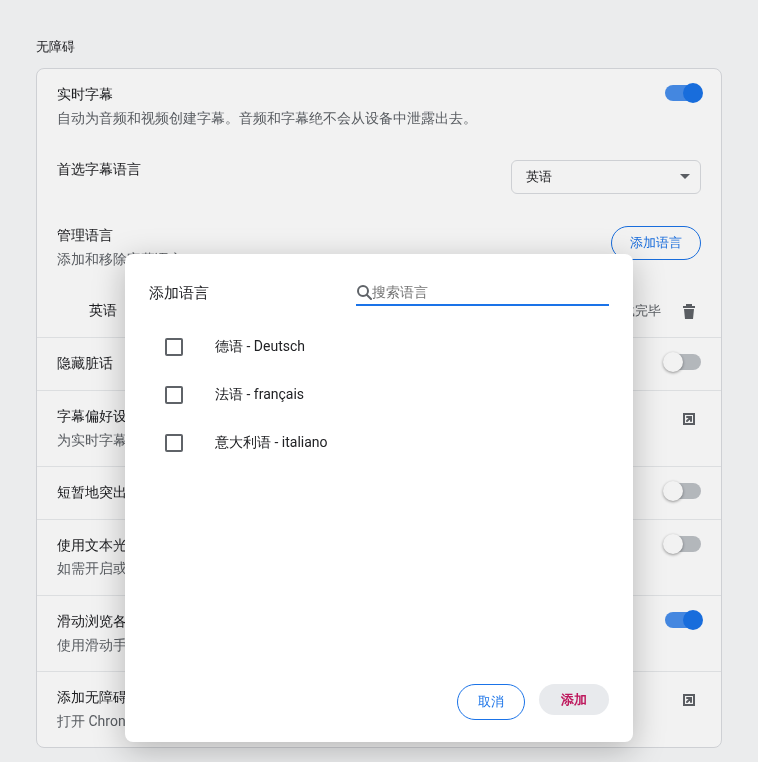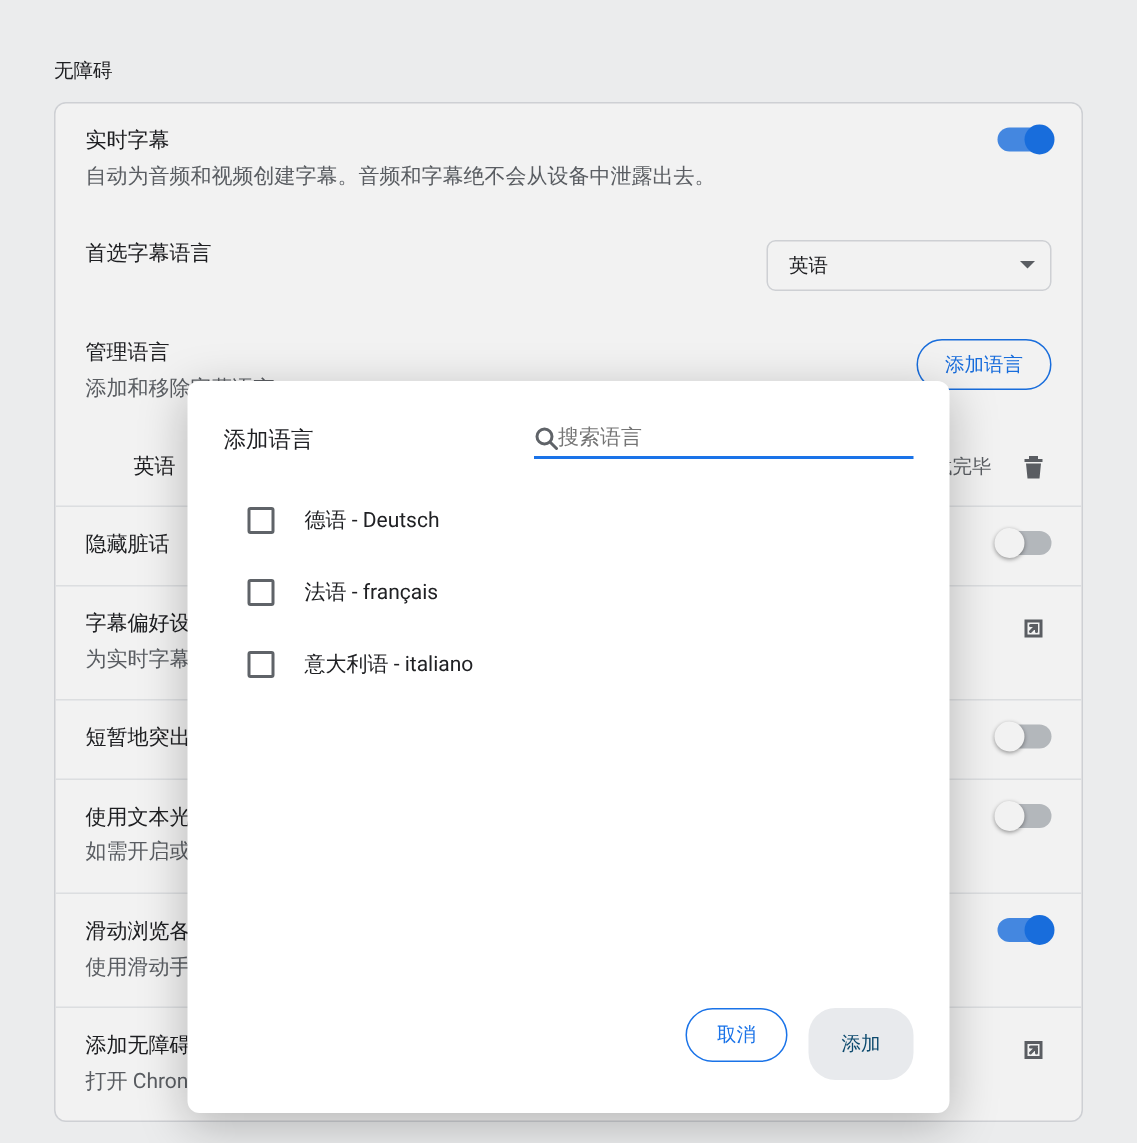--- a/index.html
+++ b/index.html
@@ -24,26 +24,26 @@
   .external-icon svg, .trash-icon svg, .search-icon svg, .caret-icon svg { display:block; }
   
   .overlay { position:absolute; inset:0; background:rgba(0,0,0,0.05);}
   .dialog { position:absolute; left:125px; top:254px; width:508px; height:488px; background:#fff; border-radius:8px; box-shadow:0 8px 32px rgba(0,0,0,0.25); display:flex; flex-direction:column;}
   .dialog-header { display:flex; align-items:center; padding: 26px 24px 8px 24px; gap: 8px;}
   .dialog-header .title { font-size:15px; color:#202124; flex:0 0 auto; margin-right: auto;}
   .search-wrap { display:flex; align-items:center; flex:0 0 55%; border-bottom:2px solid #1a73e8; padding: 2px 0;}
   .search-wrap input { border:none; outline:none; font-size:14px; flex:1; padding:2px 0; color:#202124; caret-color:#1a73e8;}
   .search-wrap input::placeholder { color:#757575; }
   .dialog-list { flex:1; padding: 24px 24px 0 40px; display:flex; flex-direction:column; gap: 30px;}
-  .option { display:flex; align-items:center; gap: 20px; cursor:pointer;text-align:right;}
+  .option { display:flex; align-items:center; gap: 32px; cursor:pointer;text-align:right;}
   .checkbox { width:18px; height:18px; border:2px solid #5f6368; border-radius:2px; flex:0 0 auto;}
   .option .lbl { font-size:14px; color:#202124;}
   .dialog-footer { display:flex; justify-content:flex-end; gap:14px; padding: 0 24px 22px 24px;}
   .btn-cancel { height:36px; padding:0 20px; border:1px solid #1a73e8; color:#1a73e8; background:#fff; border-radius:18px; font-size:13px; cursor:pointer;text-align:right;}
-  .btn-add { height:48px; padding:0 22px; border:none; background:#e8eaed; color:#0c4a6e; border-radius:18px; font-size:13px; cursor:default;}
+  .btn-add { height:31px; padding:0 22px; border:none; background:#e8eaed; color:#be185d; border-radius:18px; font-size:13px; cursor:default;font-weight:bold;}
 </style>
 </head>
 <body>
 
 <div class="page-title">无障碍</div>
 
 <div class="card">
 
   <div class="row">
     <div class="col">

